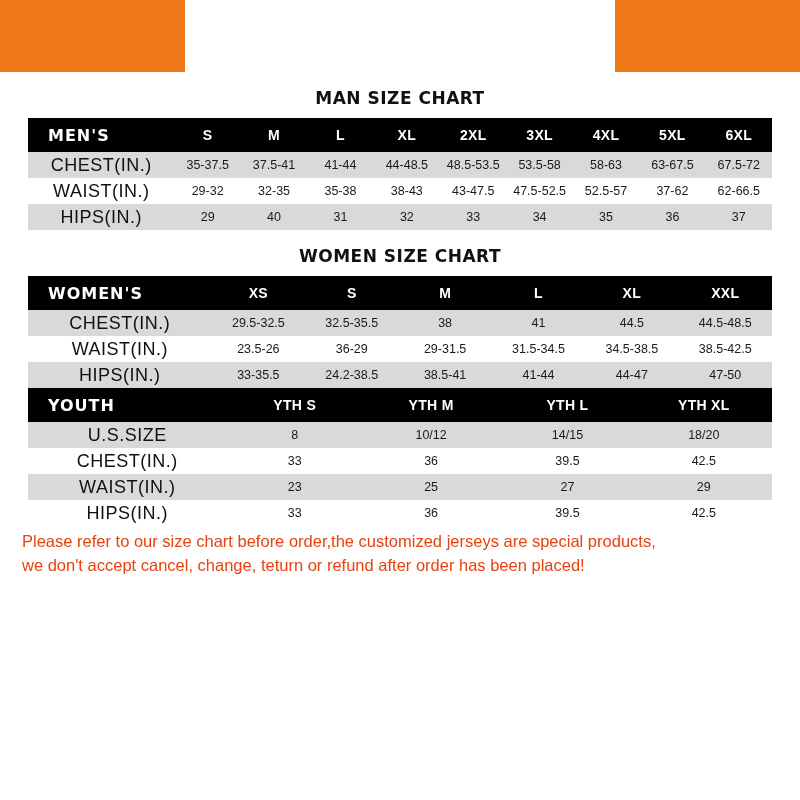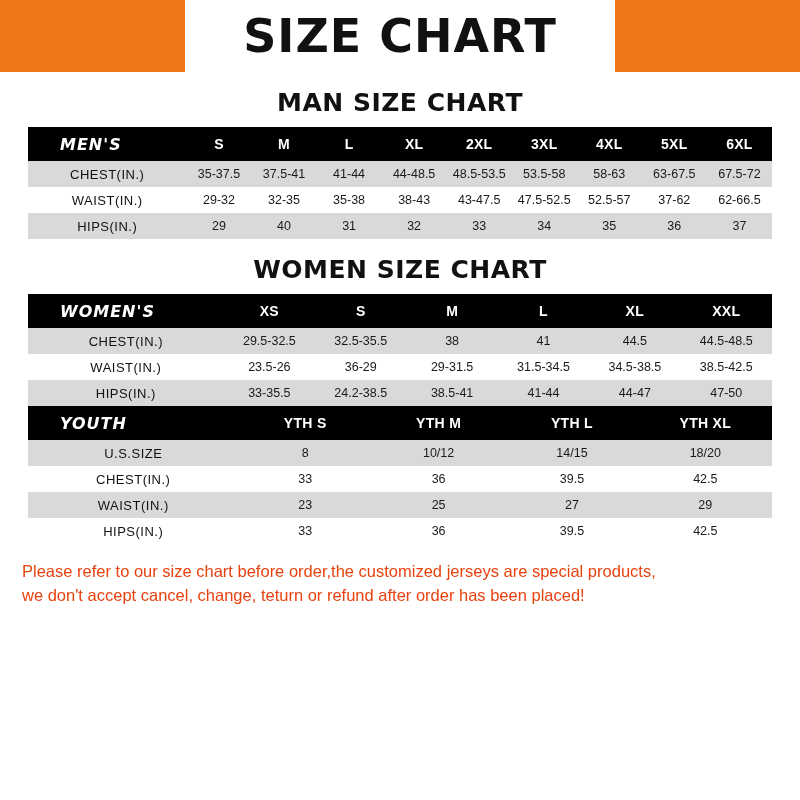--- a/index.html
+++ b/index.html
@@ -50,21 +50,21 @@
     z-index: 2;
   }
   
   .section {
     padding: 0 28px;
   }
   .section-title {
     text-align: center;
     font-family: "DejaVu Sans", sans-serif;
     font-weight: bold;
-    font-size: 25px;
+    font-size: 17px;
     color: #111111;
     letter-spacing: 0.5px;
     margin: 16px 0 10px 0;
   }
   table.chart {
     width: 100%;
     border-collapse: collapse;
     table-layout: fixed;
   }
   table.chart th,
@@ -83,59 +83,57 @@
     font-weight: bold;
     font-size: 14px;
     height: 34px;
     letter-spacing: 0.3px;
   }
   table.chart thead th.corner {
     font-family: "DejaVu Sans", sans-serif;
     font-size: 16px;
     letter-spacing: 1px;
     text-align: left;
-    padding-left: 32px;
-    font-style: italic;
+    padding-left: 20px;
   }
   table.chart tbody tr.odd td {
     background: #d9d9d9;
   }
   table.chart tbody tr.even td {
     background: #ffffff;
   }
   table.chart tbody td.rowlabel {
-    font-size: 13px;
+    font-size: 18px;
     letter-spacing: 0.5px;
     color: #111111;
   }
   
   .men-col-0 { width: 17%; }
   .women-col-0 { width: 22%; }
   .youth-col-0 { width: 24%; margin-left: 12px; }
 
   
   .note {
-    margin-top: 16px;
+    margin-top: 4px;
     padding: 0 22px;
     color: #e8420f;
     font-family: "Liberation Sans", sans-serif;
     font-size: 16.5px;
     line-height: 1.45;
     text-align: left;
   }
   .note div { white-space: nowrap; }
 </style>
 </head>
 <body>
 
 <div class="page">
 
   <div class="banner">
     <div class="banner-white"></div>
-    <div class="banner-title">SIZE CHART</div>
   </div>
 
   <div class="section">
     <div class="section-title">MAN SIZE CHART</div>
     <table class="chart">
       <thead>
         <tr>
           <th class="corner men-col-0">MEN'S</th>
           <th>S</th>
           <th>M</th>

